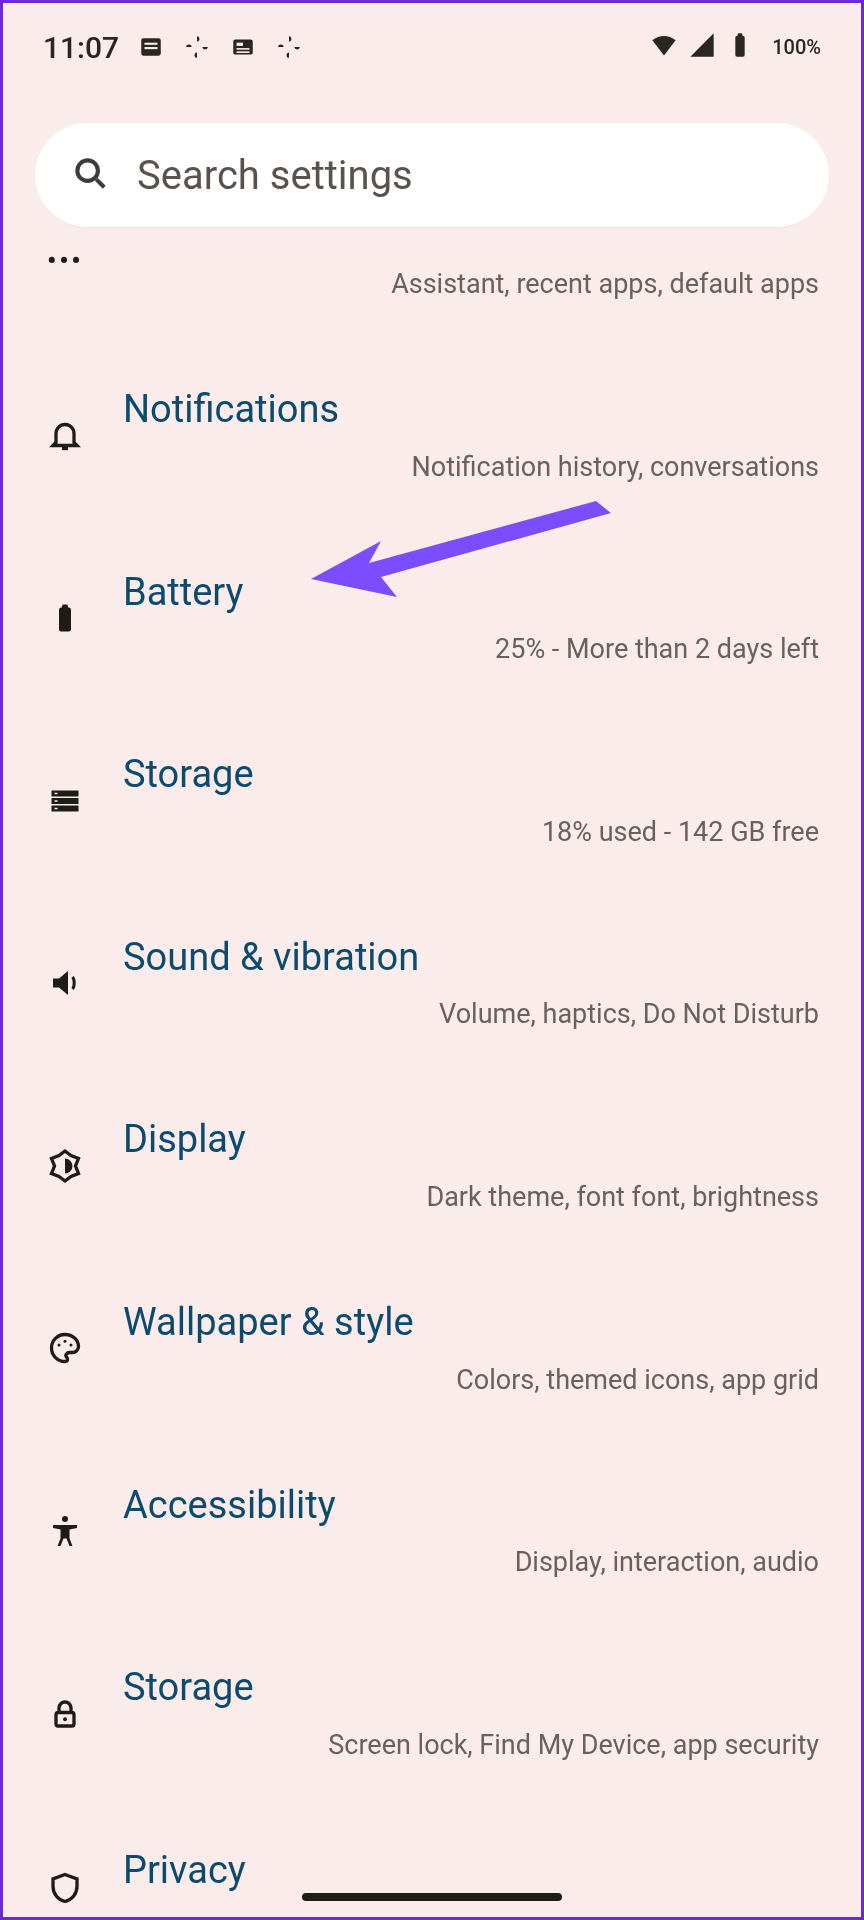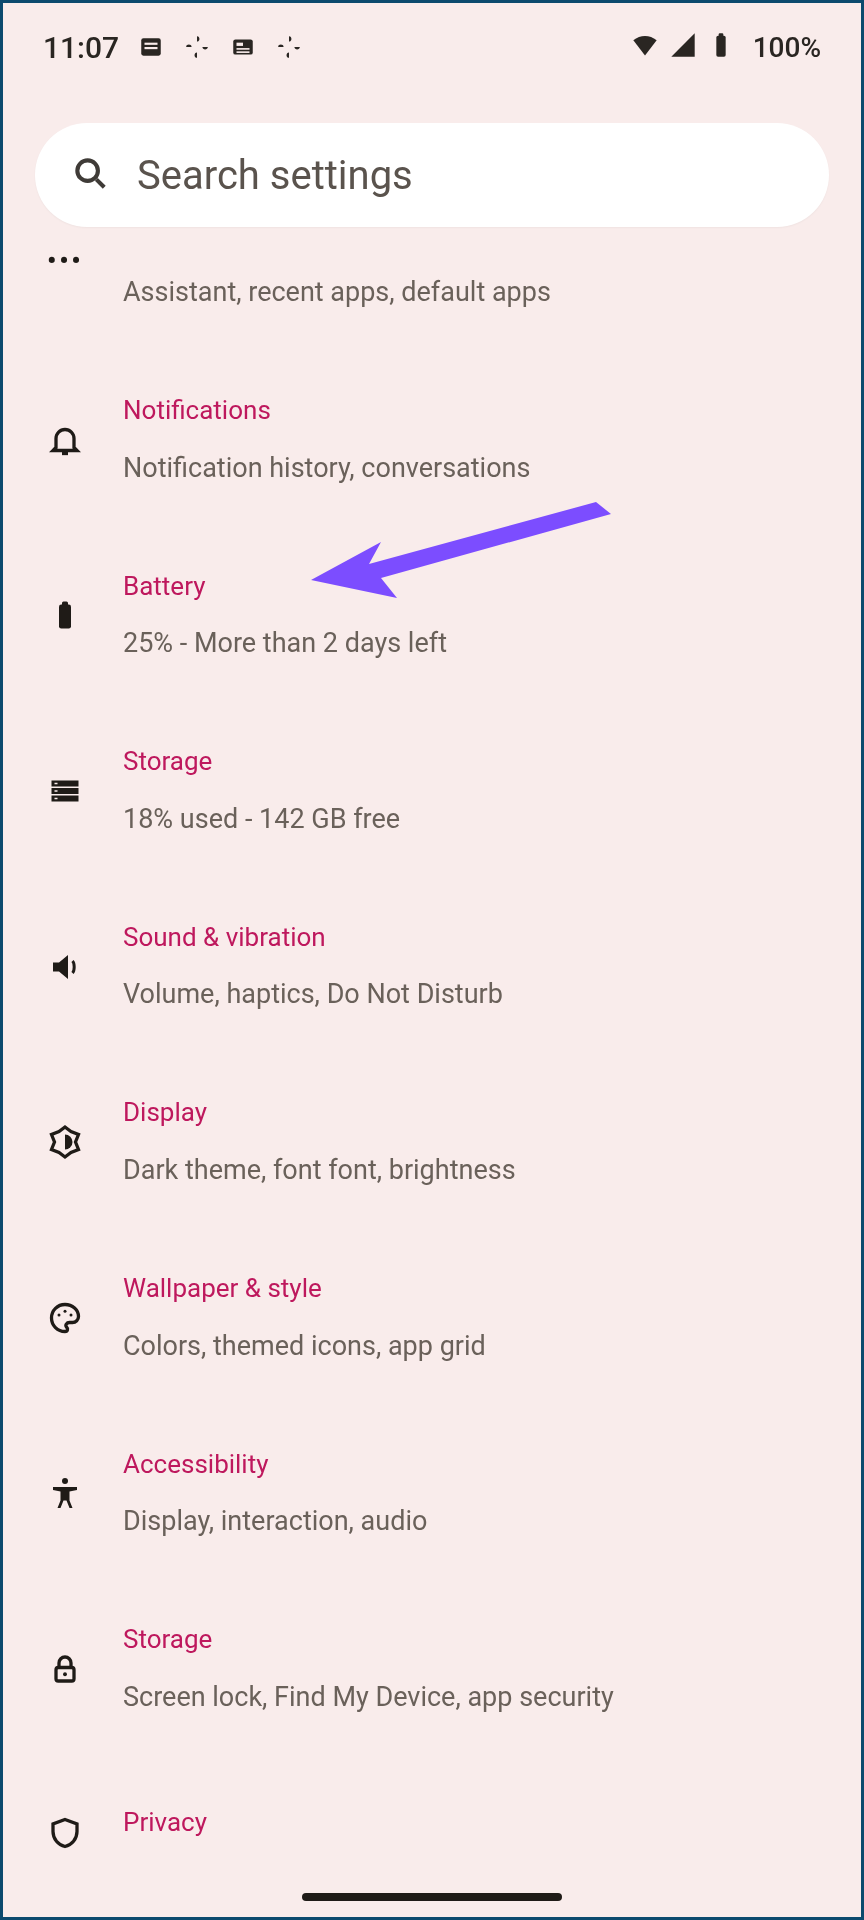--- a/index.html
+++ b/index.html
@@ -9,21 +9,21 @@
     background: #d8d0e8;
     display: flex;
     justify-content: center;
   }
   .device {
     width: 864px;
     height: 1920px;
     background: #f9eceb;
     position: relative;
     overflow: hidden;
-    border: 3px solid #0c4a6e;
+    border: 3px solid #6d28d9;
   }
 
   
   .status-bar {
     display: flex;
     align-items: center;
     justify-content: space-between;
     padding: 18px 40px 10px 40px;
     height: 80px;
     color: #2a2622;
@@ -41,21 +41,21 @@
     width: 28px; height: 28px;
     display: inline-flex; align-items: center; justify-content: center;
   }
   .status-icon-small svg { width: 26px; height: 26px; fill:#2a2622; }
   .status-right {
     display: flex;
     align-items: center;
     gap: 10px;
   }
   .status-right svg { width: 28px; height: 28px; fill:#2a2622; }
-  .status-batt-text { font-size: 28px; font-weight: 500; margin-left: 8px;}
+  .status-batt-text { font-size: 20px; font-weight: 500; margin-left: 8px;}
 
   
   .search-wrap {
     padding: 40px 32px 20px 32px;
   }
   .search-bar {
     background: #ffffff;
     border-radius: 60px;
     height: 104px;
     display: flex;
@@ -99,30 +99,31 @@
     height: 40px;
     flex: 0 0 40px;
     display: flex;
     align-items: center;
     justify-content: center;
   }
   .row-icon svg { width: 36px; height: 36px; fill:#1f1b17; }
   .row-icon.stroke svg { fill:none; stroke:#1f1b17; stroke-width:2.2; }
   .row-text { flex: 1; }
   .row-title {
-    font-size: 26px;
-    color: #be185d;
+    font-size: 38px;
+    color: #0c4a6e;
     font-weight: 400;
     line-height: 1.25;
   }
   .row-sub {
     font-size: 27px;
     color: #6a615a;
-    margin-top: 24px;
+    margin-top: 16px;
     line-height: 1.3;
+    text-align: right;
   }
   .img-dots { font-size: 30px; letter-spacing: 2px; line-height: 10px; position: relative; top:-10px; color:#1f1b17;}
 
   
   .arrow {
     position: absolute;
     pointer-events: none;
   }
   .arrow svg { fill:#7c4dff; }
 

